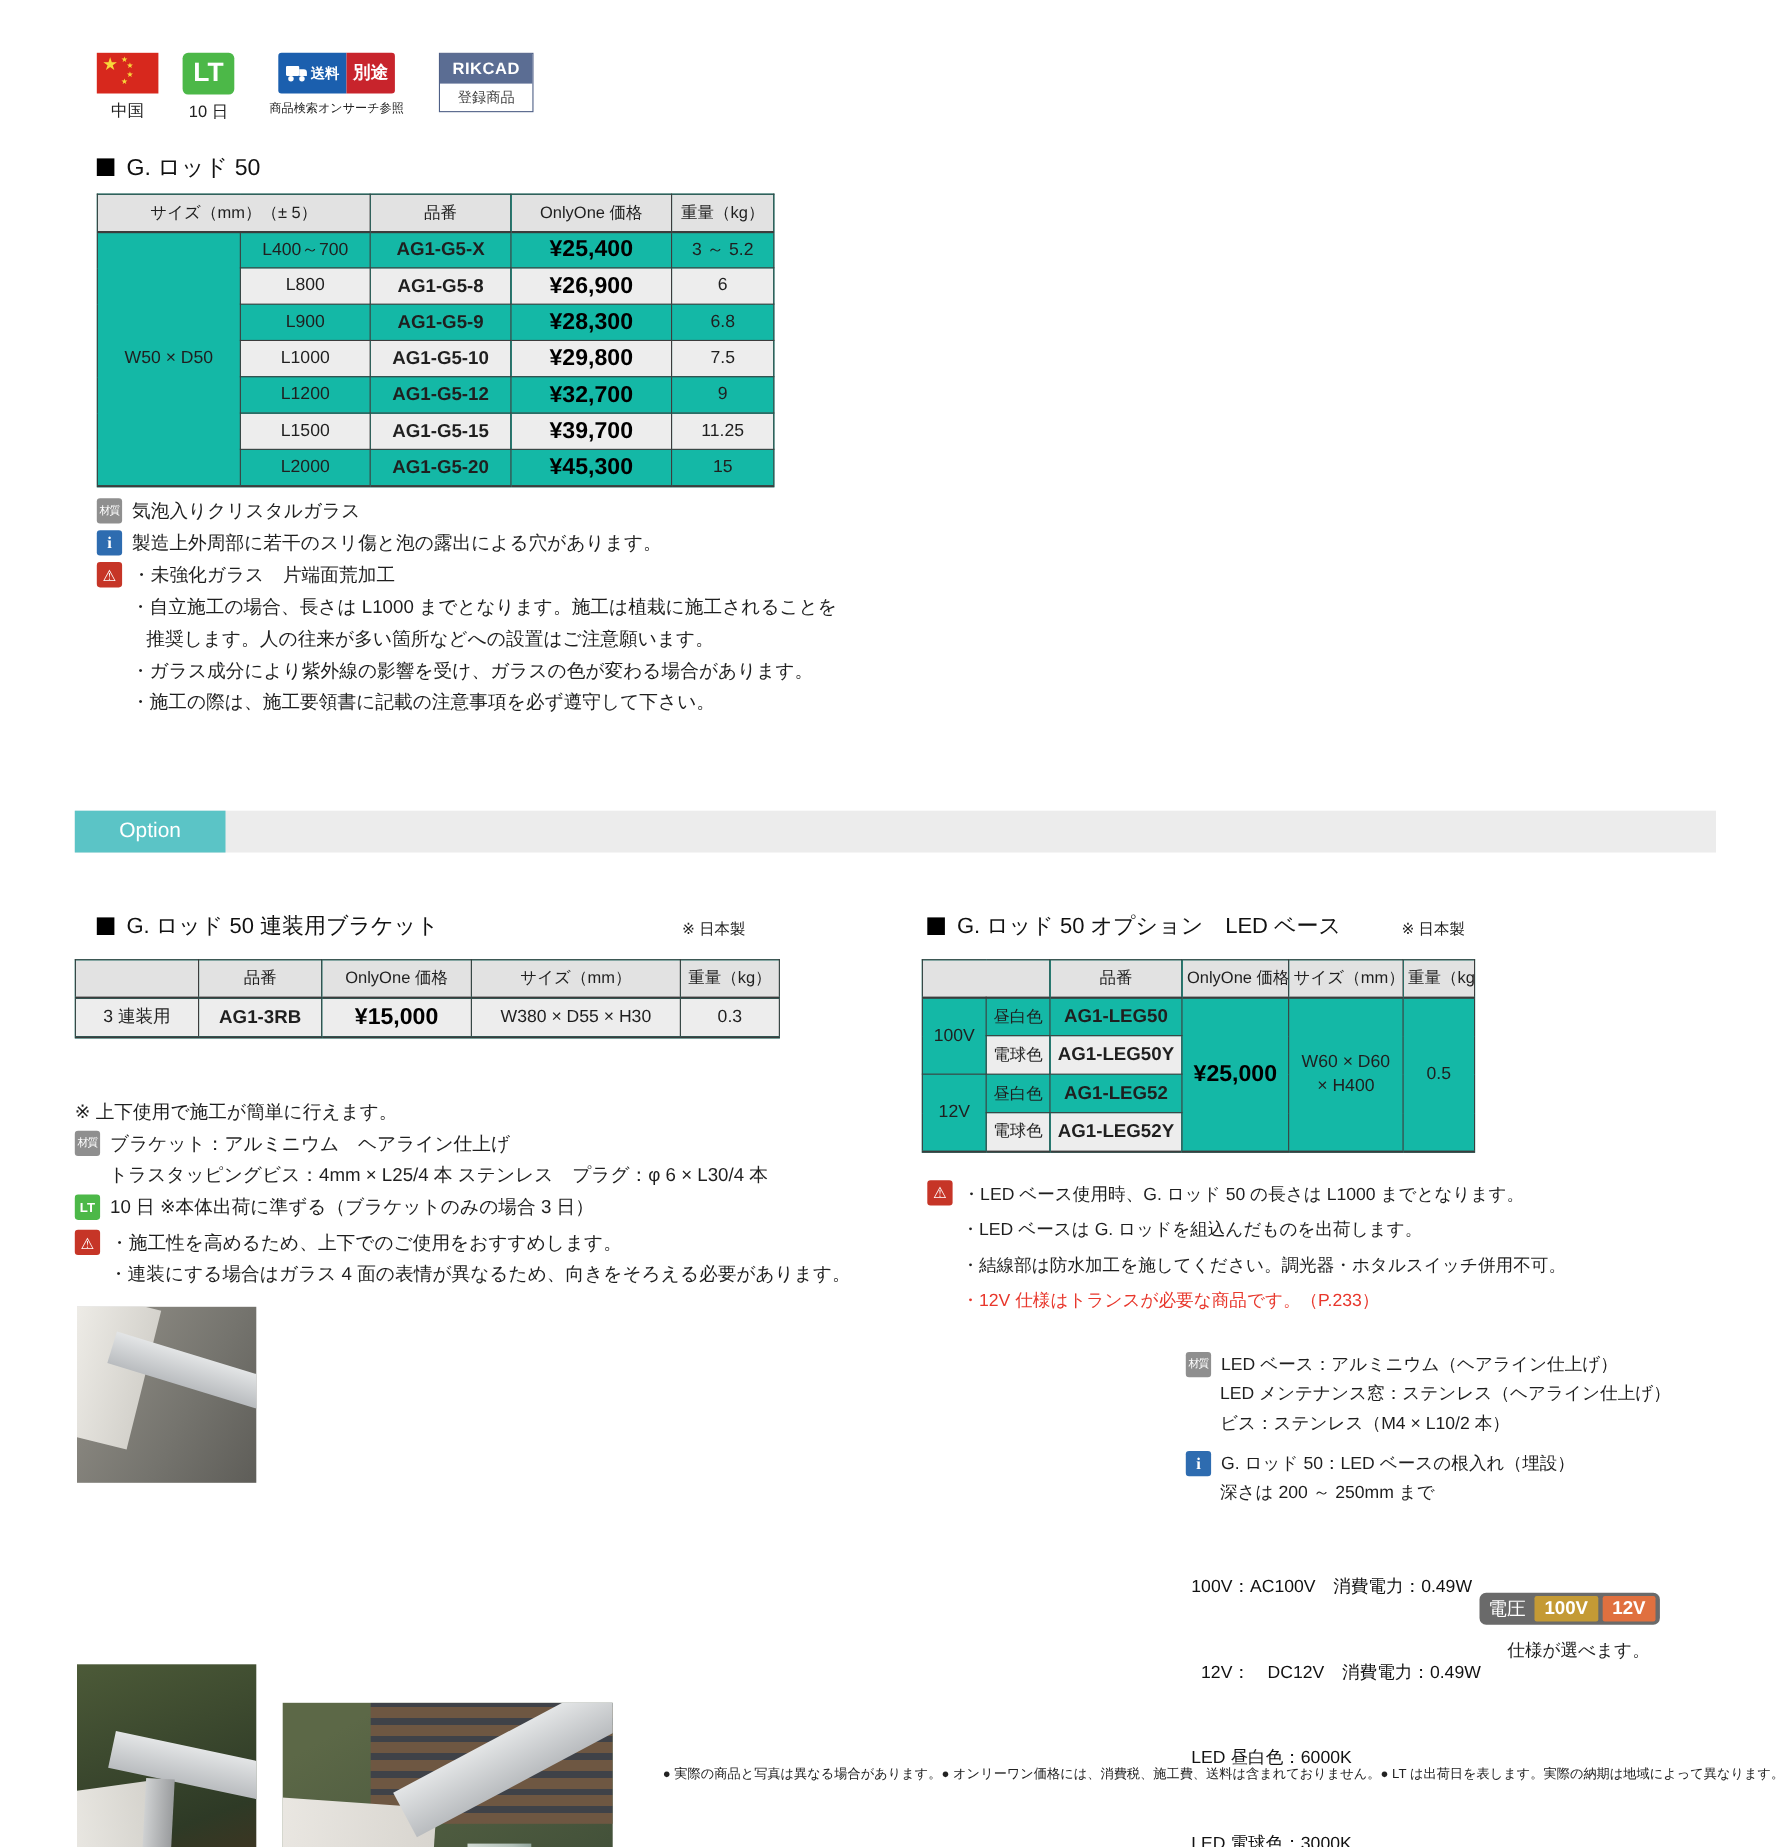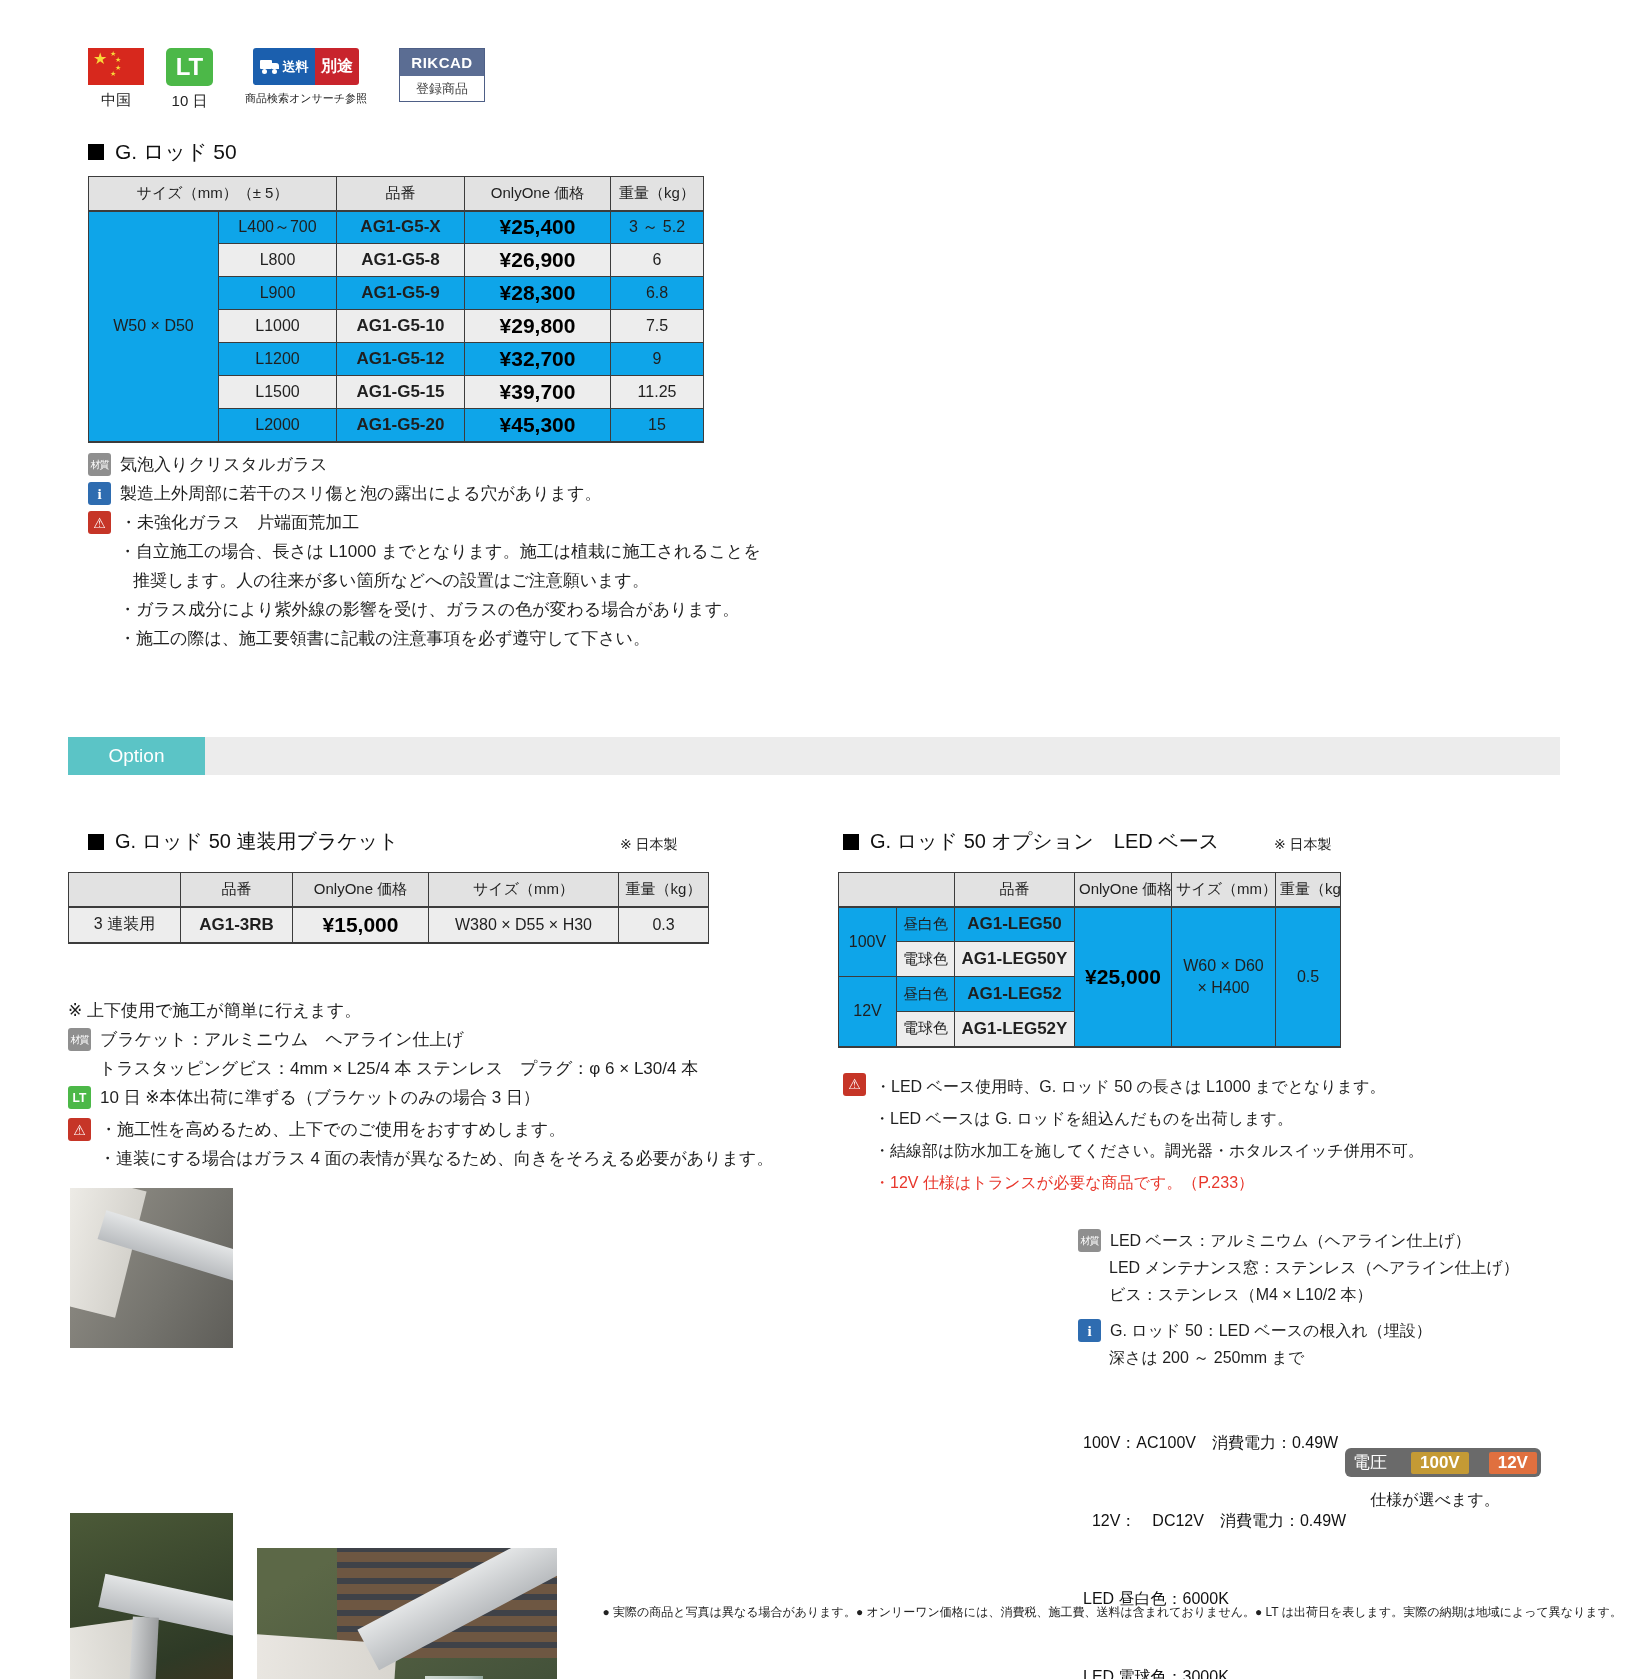--- a/index.html
+++ b/index.html
@@ -30,21 +30,21 @@
   .rikcad-top { background:#5b6d93; color:#fff; font-weight:bold; font-size:15px; height:27px;
                 display:flex; align-items:center; justify-content:center; letter-spacing:.5px; }
   .rikcad-bottom { color:#444; font-size:13px; height:25px; display:flex; align-items:center; justify-content:center; }
 
   
   .sec-title { display:flex; align-items:center; gap:11px; font-size:21px; font-weight:500; color:#111; white-space:nowrap; }
   .sq { width:16px; height:16px; background:#000; flex:0 0 auto; }
   .made-in { font-size:14px; color:#222; white-space:nowrap; }
 
   
-  table.spec { border-collapse:collapse; background:#0ea5e9; table-layout:fixed;padding-left:12px; }
+  table.spec { border-collapse:collapse; background:#14b8a6; table-layout:fixed;padding-left:12px; }
   table.spec th, table.spec td { border:1px solid #3c3c3c; text-align:center; padding:0 4px; overflow:hidden; white-space:nowrap; }
   table.spec th { background:#e2e2e2; font-weight:normal; font-size:15px; height:34px; }
   table.spec td { font-size:16px;margin-left:28px; }
   .cell-code { font-weight:bold; font-size:17px !important; }
   .cell-price { font-weight:bold; font-size:21px !important; color:#000; }
   .bg-alt { background:#ededed; }
   .bb-thick { border-bottom-width:2px !important; }
 
   
   .note-line { display:flex; align-items:flex-start; gap:9px; font-size:17px; line-height:26px; margin-bottom:3px; white-space:nowrap; }
@@ -61,21 +61,21 @@
   .option-band { height:38px; background:#ececec; display:flex; }
   .option-chip { width:137px; background:#5bc4c6; color:#fff; font-size:19px; display:flex; align-items:center; justify-content:center; }
 
   
   .photo { overflow:hidden; position:relative; }
   .bar { position:absolute; background:linear-gradient(#e3e5e6,#b9bcbf); }
   .pillar { position:absolute; background:linear-gradient(90deg,#efede8,#d4d2cc); }
 
   
   .spec-lines { font-size:16px; line-height:26px; white-space:pre; color:#111; }
-  .volt-badge { display:inline-flex; align-items:center; gap:20px; background:#6a6a6a; border-radius:6px; padding:3px 4px; }
+  .volt-badge { display:inline-flex; gap:4px; background:#6a6a6a; border-radius:6px; padding:3px 4px; }
   .volt-label { color:#fff; font-size:17px; padding:0 4px; }
   .volt-chip { color:#fff; font-size:17px; font-weight:bold; padding:1px 9px; border-radius:2px; }
   .chip-100 { background:#c49a35; }
   .chip-12 { background:#e0703f; }
 
   .footer { font-size:12px; color:#222; white-space:nowrap; }
 </style>
 </head>
 <body>
 

